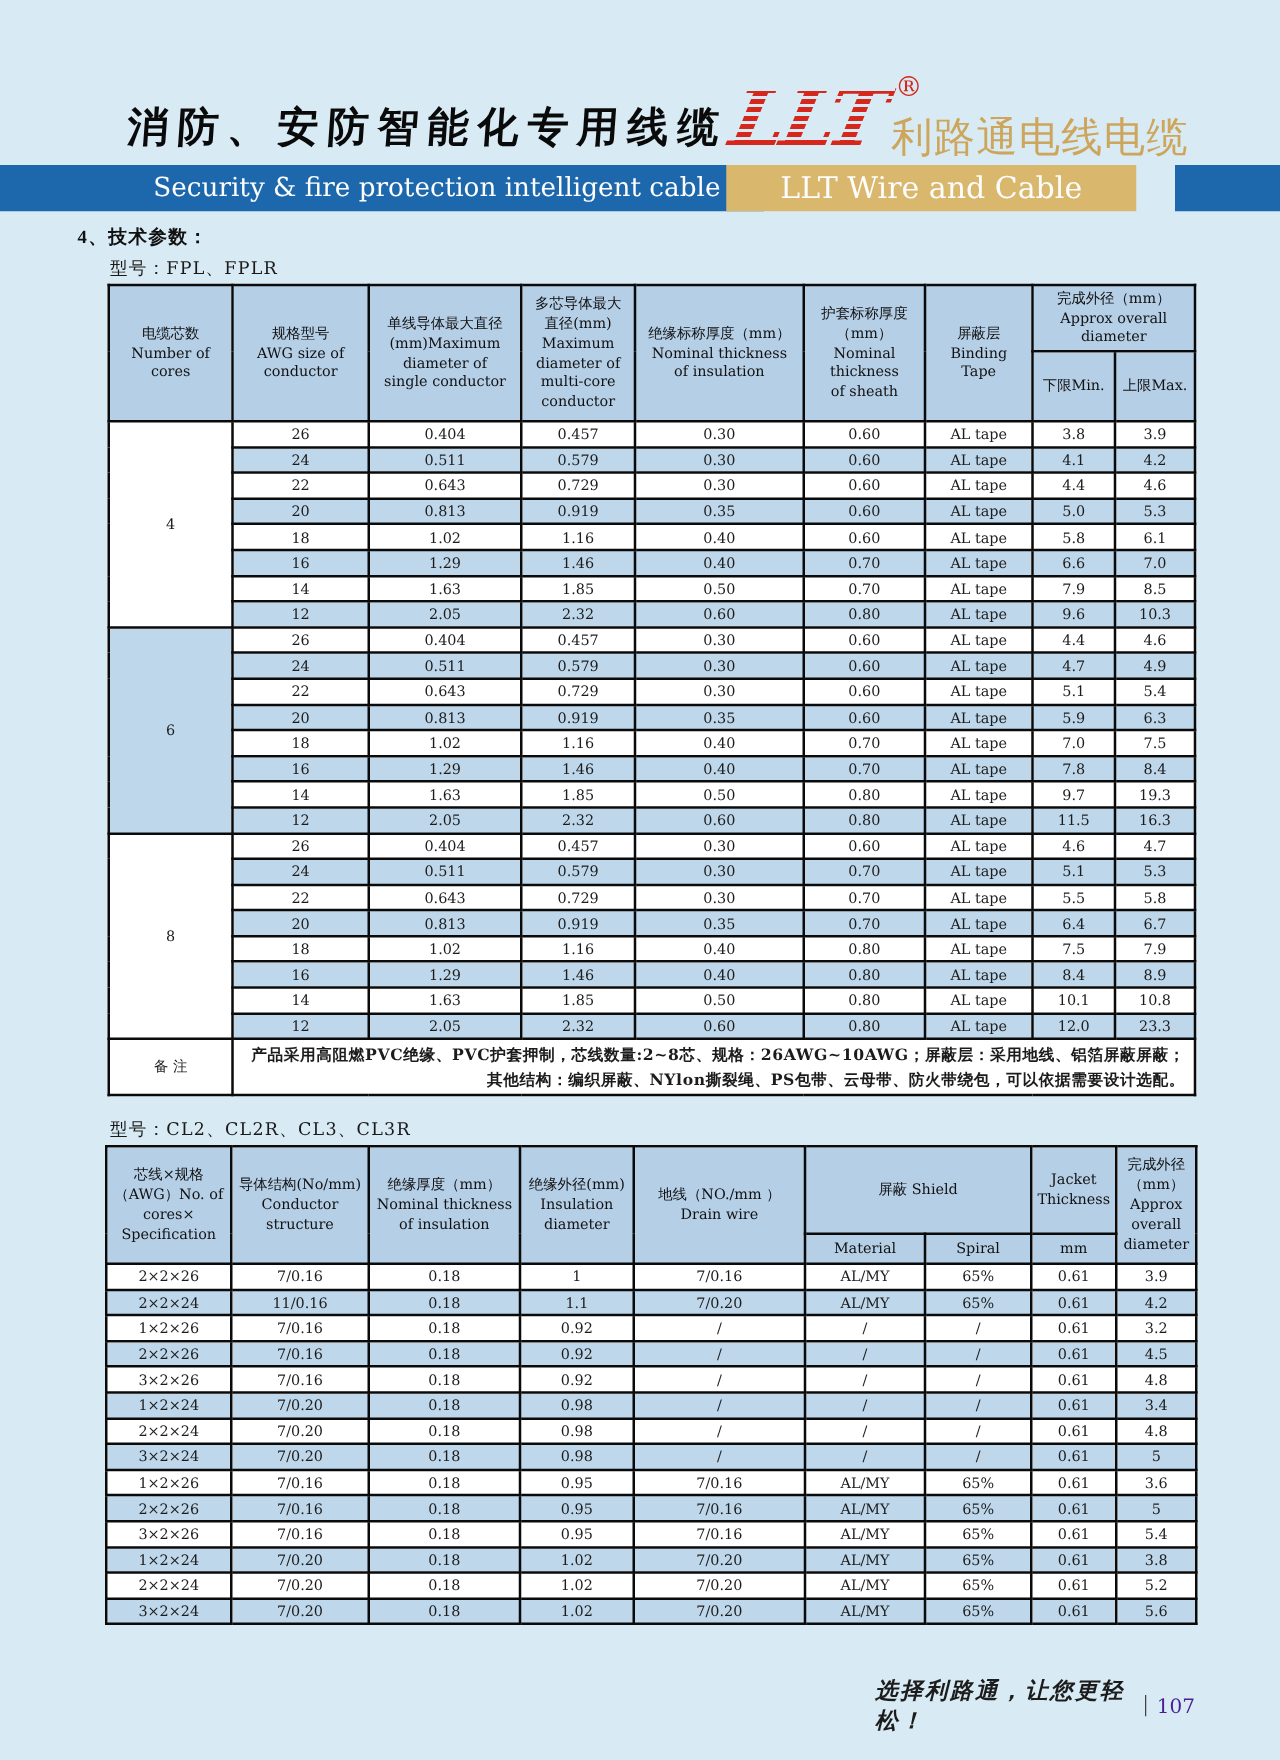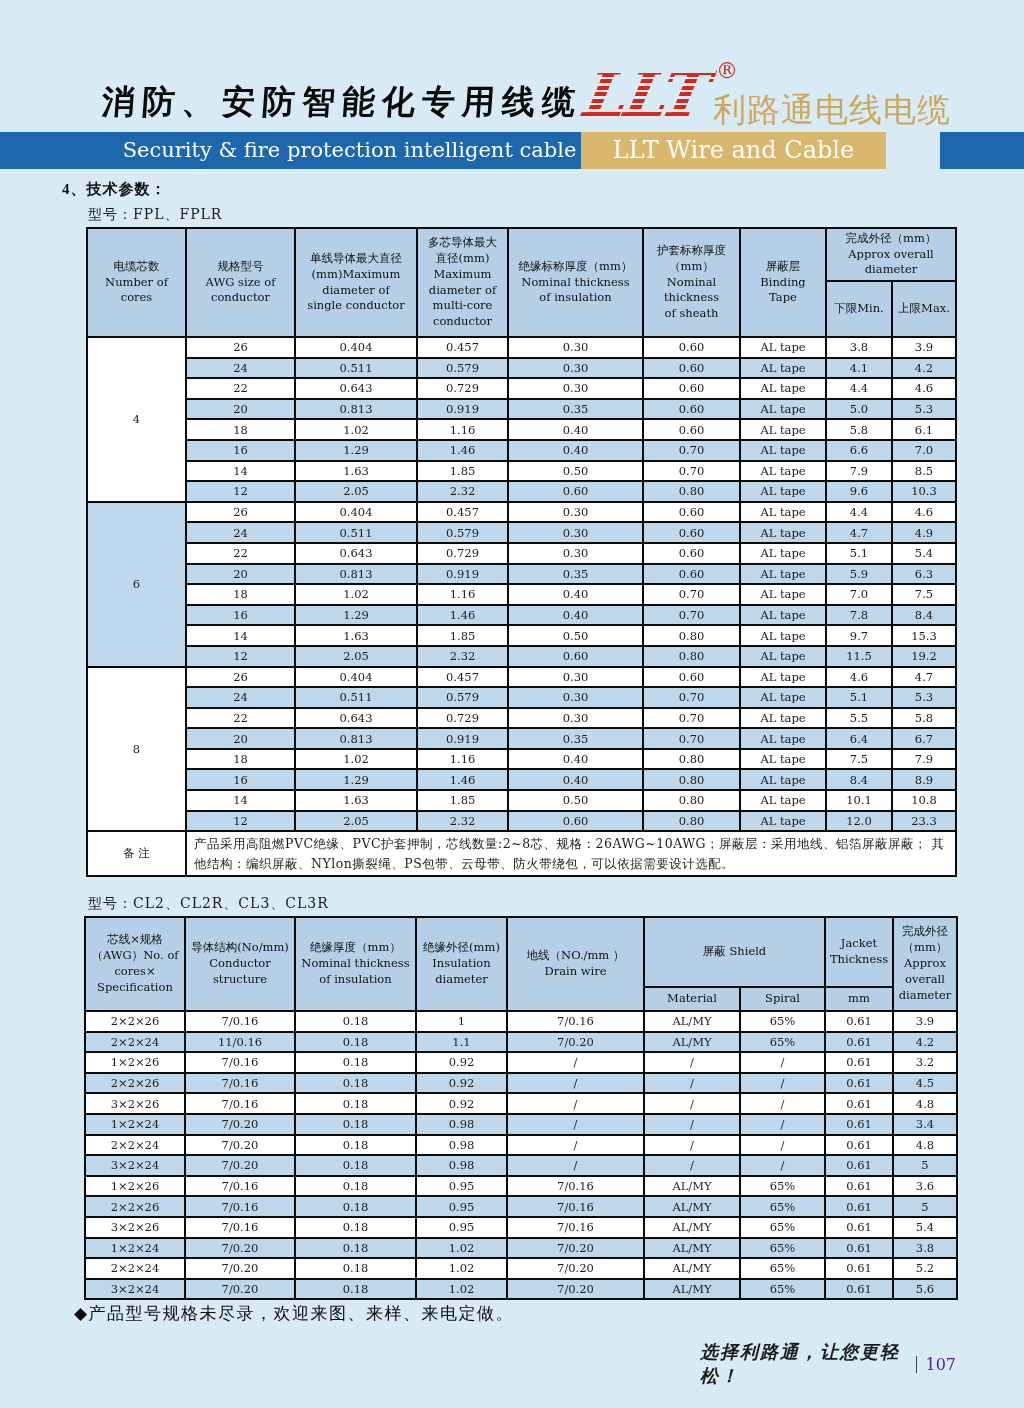--- a/index.html
+++ b/index.html
@@ -13,21 +13,21 @@
   .bar-blue .bar-text{display:block;text-align:center;padding-left:88px;color:#fdfdfd;
             font-size:21px;line-height:37px;white-space:nowrap;}
   .logo-wrap{position:absolute;left:586px;top:58px;width:160px;height:78px;}
   .llt-text{position:absolute;left:0;top:0;font-size:62px;line-height:74px;font-weight:bold;
             font-style:italic;color:#d5271b;letter-spacing:-3px;transform:skewX(-12deg);}
   .llt-stripes{position:absolute;left:-10px;top:2px;width:140px;height:72px;pointer-events:none;
             background:repeating-linear-gradient(to bottom,rgba(216,234,244,0) 0 4px,#d8eaf4 4px 6.5px);}
   .reg-mark{position:absolute;left:130px;top:0;font-size:22px;color:#d5271b;font-style:normal;}
   .brand-cn{position:absolute;left:713px;top:88px;font-size:33px;color:#cda65c;
             letter-spacing:1px;white-space:nowrap;}
-  .bar-gold{position:absolute;left:581px;top:132px;width:305px;height:37px;background:#d9b76d;
+  .bar-gold{position:absolute;left:581px;top:132px;width:328px;height:37px;background:#d9b76d;
             color:#fdfdfd;text-align:center;font-size:24px;line-height:37px;}
   .bar-blue-right{position:absolute;left:940px;top:132px;width:84px;height:37px;background:#1d68ac;}
 
   
   .section-heading{position:absolute;left:62px;top:180px;font-size:15px;font-weight:bold;
             font-family:Liberation Serif, serif;letter-spacing:1px;}
   .model-label{position:absolute;left:88px;font-size:14px;color:#1a1a1a;letter-spacing:1px;}
   #model1{top:206px;}
   #model2{top:895px;}
 
@@ -38,22 +38,22 @@
   .dtable th,.dtable td{border:2px solid #0a0a0a;text-align:center;vertical-align:middle;
             overflow:hidden;padding:0;}
   .dtable th{background:#b5cfe7;font-weight:normal;font-size:11.5px;line-height:1.38;
             white-space:pre-line;padding:1px 1px;color:#111;}
   .dtable td{font-size:11.5px;color:#1c1c1c;background:#fff;}
   .dtable td.alt{background:#bed7eb;}
   .hr1{height:53px;} .hr2{height:56px;}
   .hr3{height:70px;} .hr4{height:24px;}
   #t1-body tr,#t2-body tr{height:20.6px;}
   .remark-row{height:42px;}
-  td.remark{text-align:left;font-size:12.5px;line-height:1.55;padding:2px 7px;
-            white-space:normal;letter-spacing:0.5px;}
+  td.remark{text-align:right;font-size:12.5px;line-height:1.55;padding:2px 7px;
+            white-space:normal;letter-spacing:0.5px;font-weight:bold;}
 
   
   .footer-note{position:absolute;left:74px;top:1302px;font-size:17px;color:#0d0d0d;letter-spacing:1.5px;}
   .page-footer{position:absolute;left:700px;top:1340px;width:256px;display:flex;
             align-items:center;justify-content:flex-end;gap:9px;}
   .slogan{font-size:18px;font-weight:bold;font-style:italic;letter-spacing:2px;color:#1c1c1c;}
   .pf-divider{width:1px;height:17px;background:#444;}
   .page-number{font-size:16px;color:#4c1d95;}
 </style>
 </head>
@@ -273,31 +273,31 @@
           <td class="alt">8.4</td>
         </tr>
         <tr>
           <td>14</td>
           <td>1.63</td>
           <td>1.85</td>
           <td>0.50</td>
           <td>0.80</td>
           <td>AL tape</td>
           <td>9.7</td>
-          <td>15.3</td>
+          <td>19.3</td>
         </tr>
         <tr>
           <td class="alt">12</td>
           <td class="alt">2.05</td>
           <td class="alt">2.32</td>
           <td class="alt">0.60</td>
           <td class="alt">0.80</td>
           <td class="alt">AL tape</td>
           <td class="alt">11.5</td>
-          <td class="alt">19.2</td>
+          <td class="alt">16.3</td>
         </tr>
         <tr>
           <td rowspan="8">8</td>
           <td>26</td>
           <td>0.404</td>
           <td>0.457</td>
           <td>0.30</td>
           <td>0.60</td>
           <td>AL tape</td>
           <td>4.6</td>
@@ -579,20 +579,19 @@
           <td class="alt">1.02</td>
           <td class="alt">7/0.20</td>
           <td class="alt">AL/MY</td>
           <td class="alt">65%</td>
           <td class="alt">0.61</td>
           <td class="alt">5.6</td>
         </tr>
       </tbody>
   </table>
 
-  <div class="footer-note">◆产品型号规格未尽录，欢迎来图、来样、来电定做。</div>
   <div class="page-footer">
     <span class="slogan">选择利路通，让您更轻松！</span>
     <span class="pf-divider"></span>
     <span class="page-number">107</span>
   </div>
 
 </div>
 
 </body></html>

